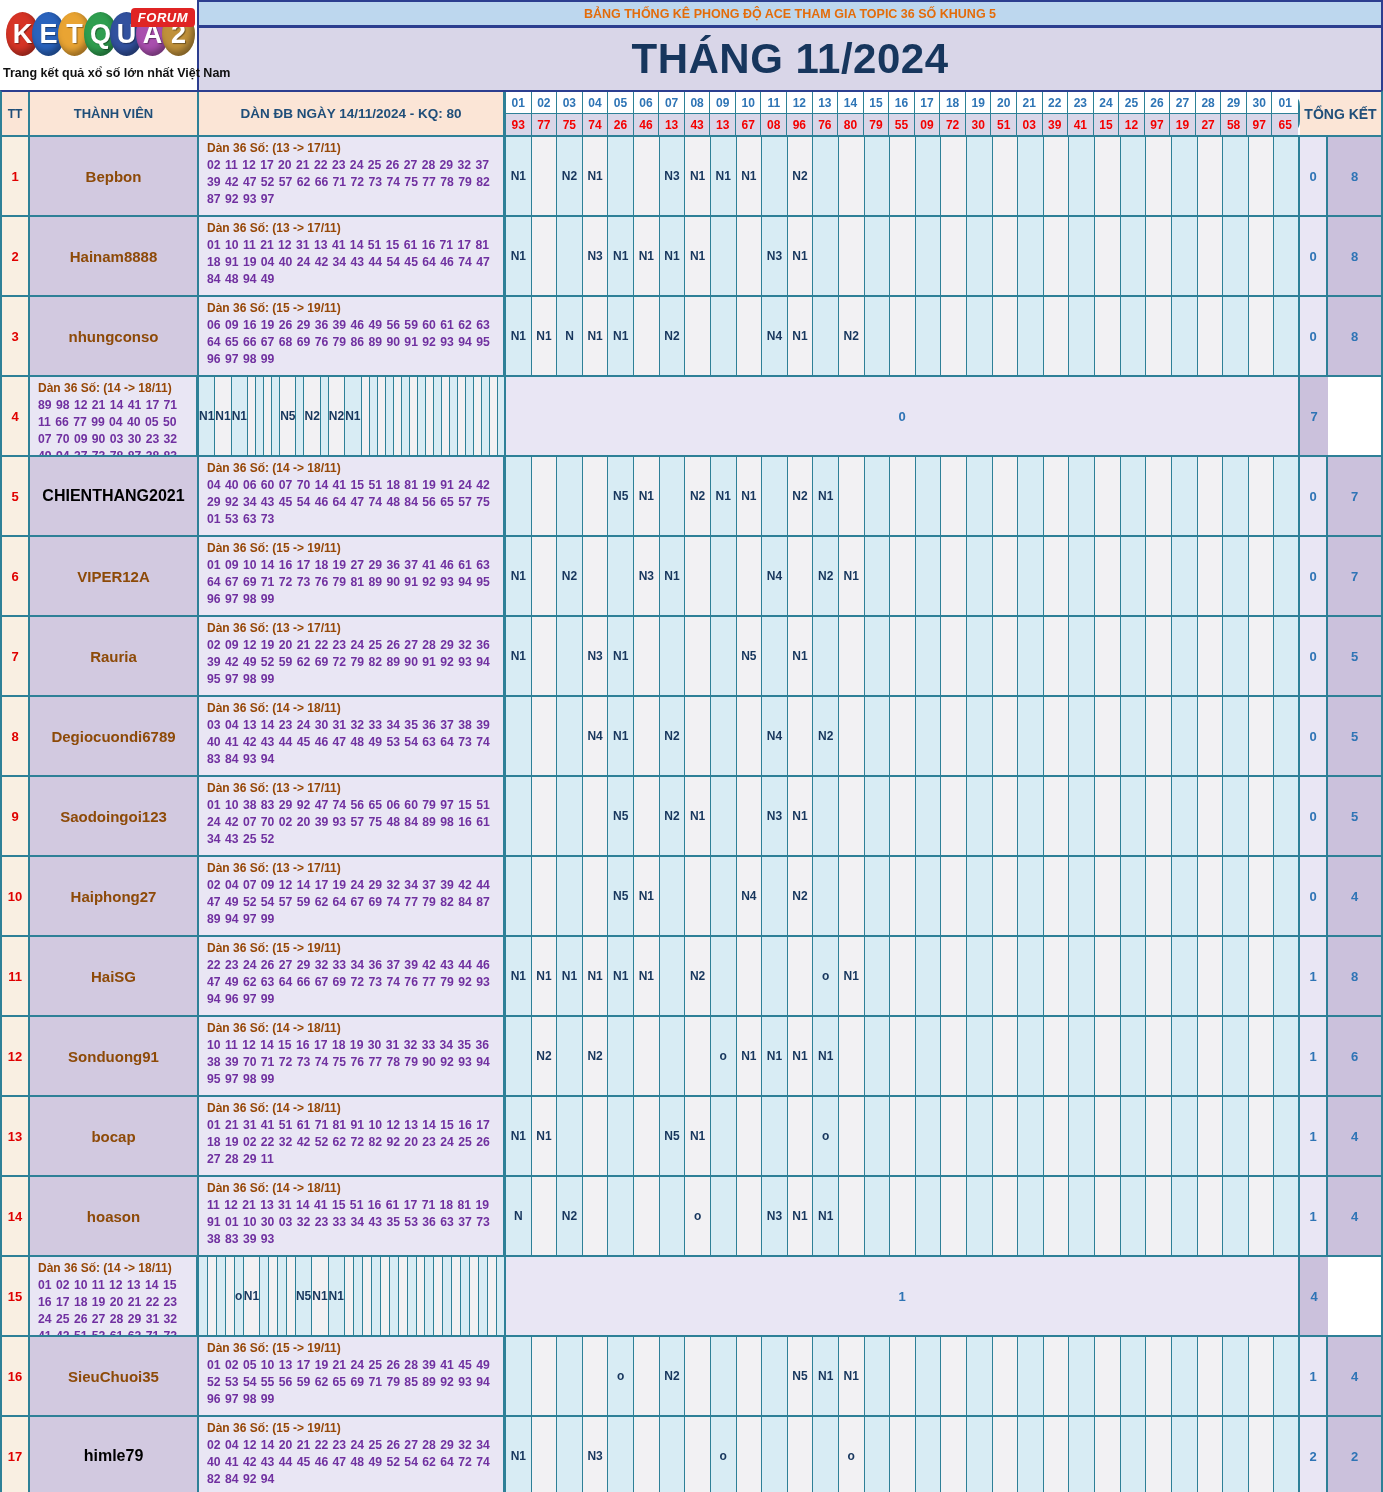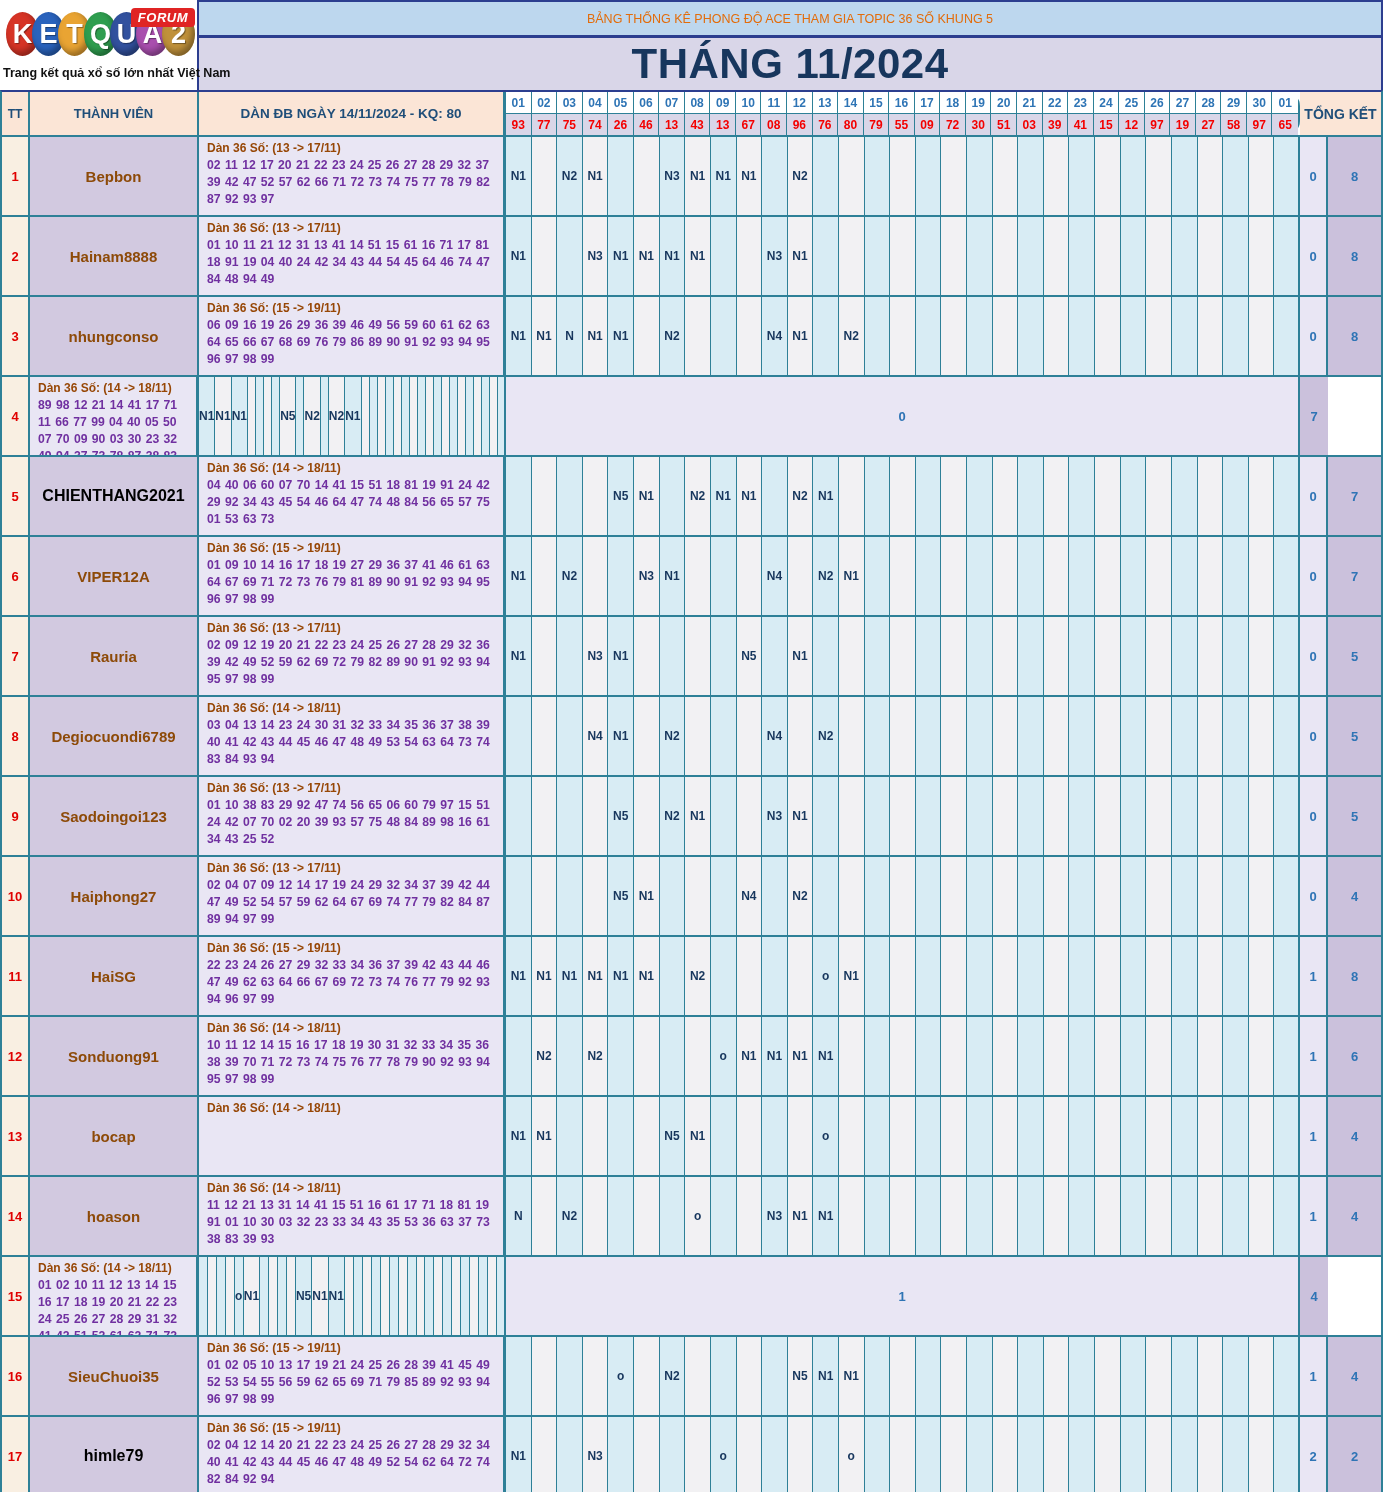--- a/index.html
+++ b/index.html
@@ -22,21 +22,21 @@
   .ball:nth-child(4){ background:#2f9e4f; }
   .ball:nth-child(5){ background:#32519e; }
   .ball:nth-child(6){ background:#a94fae; }
   .ball:nth-child(7){ background:#c0913a; }
   .forum-badge { position:absolute; top:8px; right:2px; background:#e02424; color:#fff;
                  font-style:italic; font-weight:bold; font-size:13px; padding:2px 7px;
                  border-radius:4px 4px 4px 0; letter-spacing:.5px; }
   .tagline { font-size:12.5px; font-weight:bold; color:#111; padding:6px 2px 0 3px; white-space:nowrap; }
 
   .top-right { flex:1; display:flex; flex-direction:column; border-left:2px solid #2c3e8f; }
-  .banner { height:38px; background:#bdd7ee; color:#e36c0a; font-weight:normal; font-size:12.5px;
+  .banner { height:28px; background:#bdd7ee; color:#e36c0a; font-weight:bold; font-size:12.5px;
             display:flex; align-items:center; justify-content:center;
             border-top:2px solid #2c3e8f; border-right:2px solid #2c3e8f;
             border-bottom:3px solid #2c3e8f; }
   .title { flex:1; background:#d9d6e8; color:#17365d; font-weight:bold; font-size:42px;
            display:flex; align-items:center; justify-content:center;
            border-right:2px solid #2c3e8f; letter-spacing:.5px; }
 
   
   .tbl { border:2px solid #2e8097; border-top:2px solid #2c3e8f; }
   .thead { display:grid; grid-template-columns:28px 169px 307px 1fr 81px; height:43px; }
@@ -706,20 +706,21 @@
           </div>
     <div class="cell tk1">1</div>
     <div class="cell tk2">6</div>
   </div>
 
   <div class="row">
     <div class="cell tt">13</div>
     <div class="cell name">bocap</div>
     <div class="dan">
       <div class="dan-t">Dàn 36 Số: (14 -&gt; 18/11)</div>
+      <div class="dan-n">01 21 31 41 51 61 71 81 91 10 12 13 14 15 16 17 18 19 02 22 32 42 52 62 72 82 92 20 23 24 25 26 27 28 29 11</div>
     </div>
     <div class="marks">
             <div class="mcell blue">N1</div>
             <div class="mcell">N1</div>
             <div class="mcell blue"></div>
             <div class="mcell"></div>
             <div class="mcell blue"></div>
             <div class="mcell"></div>
             <div class="mcell blue">N5</div>
             <div class="mcell">N1</div>

